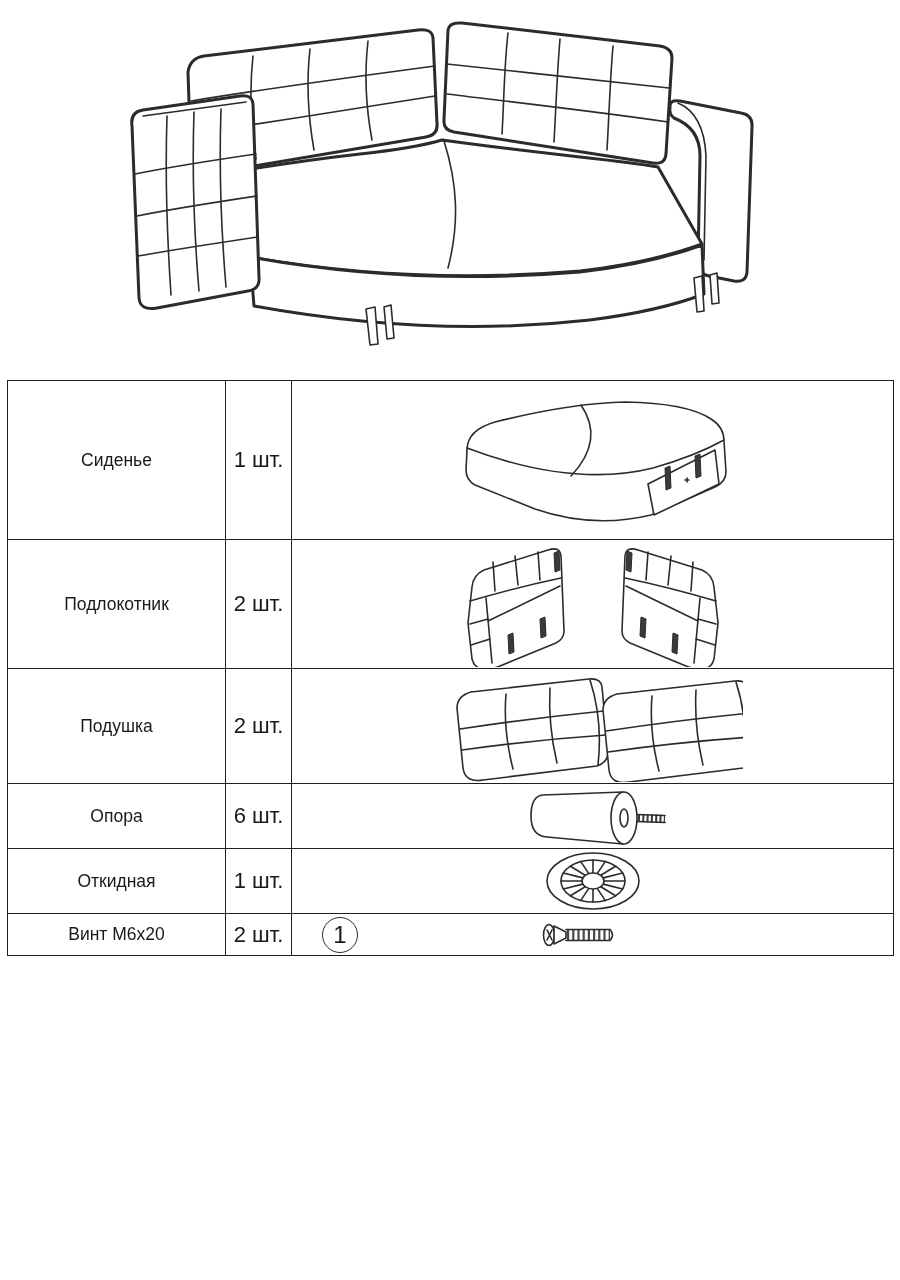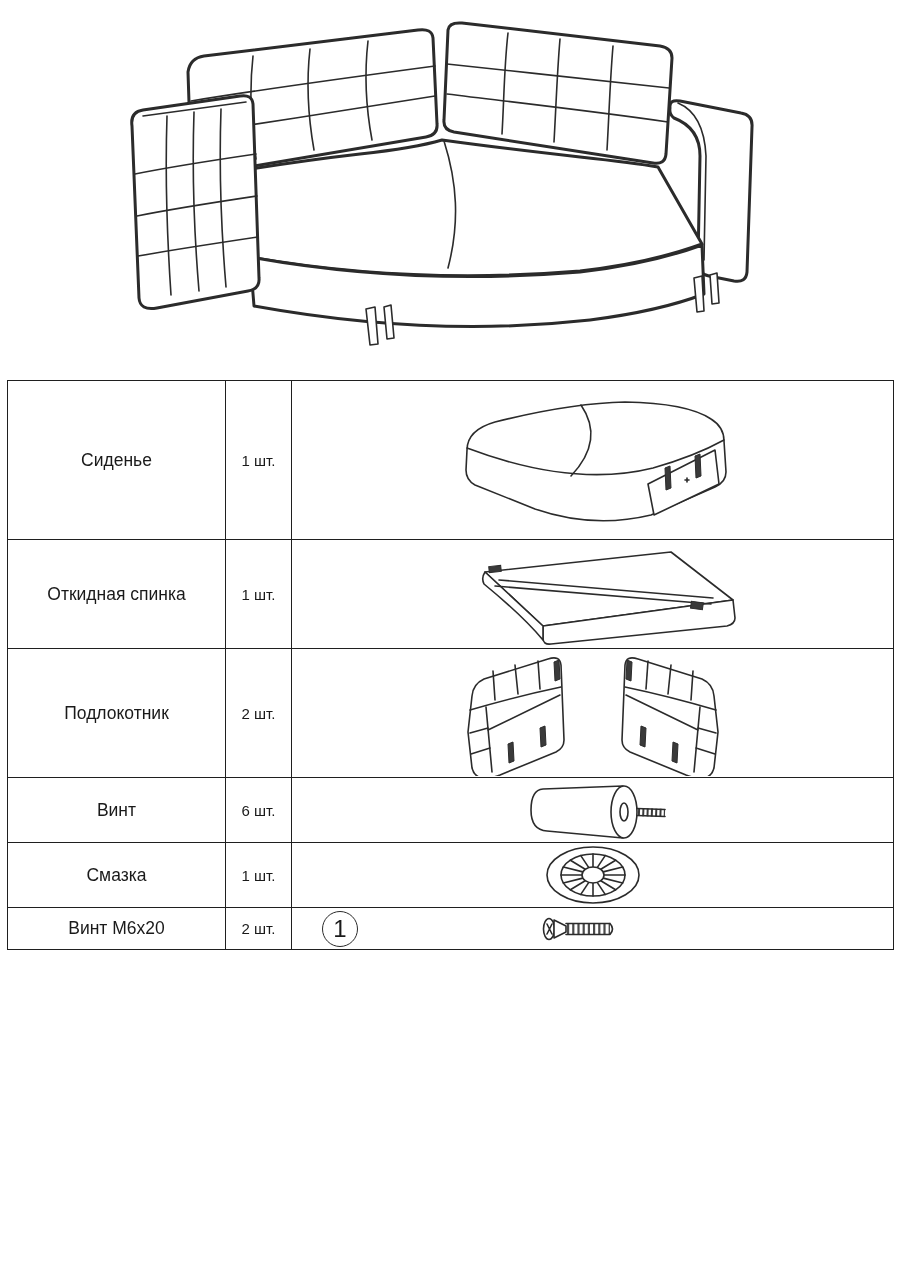--- a/index.html
+++ b/index.html
@@ -7,21 +7,21 @@
         font-family:"Liberation Sans", sans-serif;color:#1a1a1a;}
   #sofa-wrap{position:absolute;left:110px;top:4px;width:660px;height:342px;}
   svg{display:block;}
   .thin{fill:none;stroke:#2b2b2b;stroke-width:1.6;stroke-linejoin:round;stroke-linecap:round;}
   .white{fill:#ffffff;stroke:#2b2b2b;stroke-width:3;stroke-linejoin:round;}
   .whitethin{fill:#ffffff;stroke:#2b2b2b;stroke-width:1.6;stroke-linejoin:round;}
   .dark{fill:#3a3a3a;stroke:#2b2b2b;stroke-width:1;}
   table.parts{position:absolute;left:7px;top:380px;width:886px;border-collapse:collapse;table-layout:fixed;}
   table.parts td{border:1.6px solid #1f1f1f;padding:0;vertical-align:middle;}
   .name-cell{text-align:center;font-size:17.5px;}
-  .qty-cell{text-align:center;font-size:15px;}
+  .qty-cell{text-align:center;font-size:22px;}
   .img-cell{position:relative;}
   .img-inner{display:flex;align-items:center;justify-content:center;width:100%;height:100%;}
   .r1 td{height:158px;} .r2 td{height:108px;} .r3 td{height:63px;} .r4 td{height:128px;}
   .r5 td{height:114px;} .r6 td{height:63px;} .r7 td{height:38px;} .r8 td{height:64px;}
   .r9 td{height:44px;} .r10 td{height:41px;} .r11 td{height:43px;}
   .marker{position:absolute;left:30px;top:50%;transform:translateY(-50%);
           width:34px;height:34px;border:1.6px solid #2b2b2b;border-radius:50%;
           display:flex;align-items:center;justify-content:center;font-size:24px;color:#1a1a1a;background:#fff;}
 </style>
 </head>
@@ -89,37 +89,20 @@
           <path class="thin" d="M138,17 Q162,52 128,88"></path>
           <path class="whitethin" d="M205,96 L272,62 L276,96 L211,127 Z"></path>
           <path class="dark" d="M222,80 l5,-2 l1,22 l-5,2 Z"></path>
           <path class="dark" d="M252,68 l5,-2 l1,22 l-5,2 Z"></path>
           <path class="thin" d="M242,92 l4,0 M244,90 l0,4"></path>
         </svg>
       </div>
           </td>
     </tr>
 
-    <tr class="r2">
-      <td class="name-cell">Откидная спинка</td>
-      <td class="qty-cell">1 шт.</td>
-      <td class="img-cell">
-            <div class="img-inner">
-        <svg width="300" height="105" viewBox="0 0 300 105">
-          <path class="whitethin" d="M42,30 L228,10 L290,58 L100,84 Z"></path>
-          <path class="whitethin" d="M100,84 L290,58 L292,76 Q292,82 284,84 L108,102 Q100,103 100,96 Z"></path>
-          <path class="whitethin" d="M42,30 L100,84 L100,98 Q80,74 41,42 Q38,36 42,30 Z"></path>
-          <path class="thin" d="M56,38 L270,56"></path>
-          <path class="thin" d="M52,44 L268,62"></path>
-          <rect class="dark" x="46" y="24" width="12" height="6" transform="rotate(-6 52 27)"></rect>
-          <rect class="dark" x="248" y="60" width="12" height="7" transform="rotate(8 254 63)"></rect>
-        </svg>
-      </div>
-          </td>
-    </tr>
 
 
     <tr class="r4">
       <td class="name-cell">Подлокотник</td>
       <td class="qty-cell">2 шт.</td>
       <td class="img-cell">
             <div class="img-inner">
         <svg width="290" height="126" viewBox="0 0 290 126">
           <g id="armL">
             <path class="whitethin" d="M20,82 L24,46 Q25,34 36,29 L100,9 Q112,5 113,15 L116,90 Q116,98 108,102 L52,125 Q28,134 24,118 Z"></path>
@@ -134,40 +117,59 @@
             <path class="dark" d="M60,94 l5,-2 l1,19 l-5,2 Z"></path>
             <path class="dark" d="M92,78 l5,-2 l1,19 l-5,2 Z"></path>
             <path class="dark" d="M106,12 l5,-2 l1,19 l-5,2 Z"></path>
           </g>
           <use href="#armL" transform="translate(290,0) scale(-1,1)"></use>
         </svg>
       </div>
           </td>
     </tr>
 
+    <tr class="r5">
+      <td class="name-cell">Подушка</td>
+      <td class="qty-cell">2 шт.</td>
+      <td class="img-cell">
+            <div class="img-inner">
+        <svg width="300" height="112" viewBox="0 0 300 112">
+          <g id="cushion">
+            <path class="whitethin" d="M14,38 Q14,26 28,22 L146,9 Q158,8 159,17 L165,80 Q166,92 154,96 L40,110 Q22,113 20,98 Z"></path>
+            <path class="thin" d="M147,10 Q160,50 155,95"></path>
+            <path class="thin" d="M63,24 Q60,60 70,99"></path>
+            <path class="thin" d="M107,18 Q105,55 114,93"></path>
+            <path class="thin" d="M17,59 Q90,48 161,41"></path>
+            <path class="thin" d="M19,80 Q90,70 163,65"></path>
+          </g>
+          <use href="#cushion" transform="translate(146,2)"></use>
+        </svg>
+      </div>
+          </td>
+    </tr>
 
     <tr class="r6">
-      <td class="name-cell">Винт</td>
+      <td class="name-cell">Опора</td>
       <td class="qty-cell">6 шт.</td>
       <td class="img-cell">
             <div class="img-inner">
         <svg width="160" height="64" viewBox="0 0 160 64">
           <path class="whitethin" d="M30,11 L110,8 Q96,32 110,60 L34,53 Q18,52 18,32 Q18,12 30,11 Z"></path>
           <ellipse class="whitethin" cx="111" cy="34" rx="13" ry="26"></ellipse>
           <ellipse class="whitethin" cx="111" cy="34" rx="4" ry="9"></ellipse>
           <line x1="125" y1="34" x2="152" y2="35" stroke="#3a3a3a" stroke-width="8" stroke-dasharray="2 2.3"></line>
           <path class="thin" d="M124,30.5 L152,31.5 M124,37.5 L152,38.5"></path>
         </svg>
       </div>
           </td>
     </tr>
 
 
     <tr class="r8">
-      <td class="name-cell">Смазка</td>
+      <td class="name-cell">Откидная</td>
       <td class="qty-cell">1 шт.</td>
       <td class="img-cell">
             <div class="img-inner">
         <svg width="100" height="60" viewBox="0 0 100 60">
           <ellipse class="whitethin" cx="50" cy="30" rx="46" ry="28"></ellipse>
           <ellipse class="whitethin" cx="50" cy="30" rx="32" ry="21"></ellipse>
           <g class="thin">
             <line x1="61" y1="30" x2="82" y2="30"></line>
                   <line x1="60.2" y1="33.1" x2="79.6" y2="38"></line>
             <line x1="57.8" y1="35.7" x2="72.6" y2="44.8"></line>

